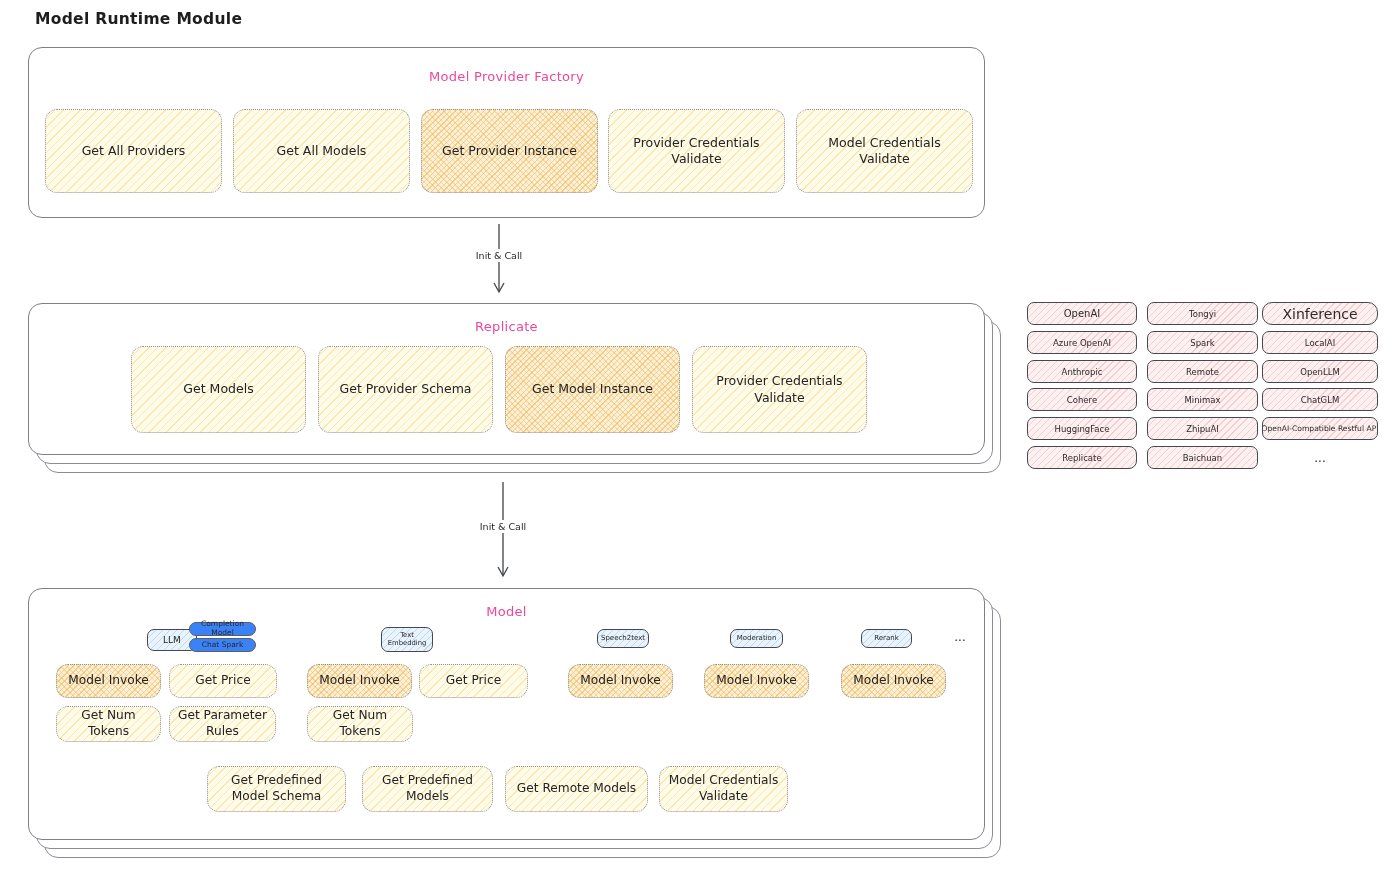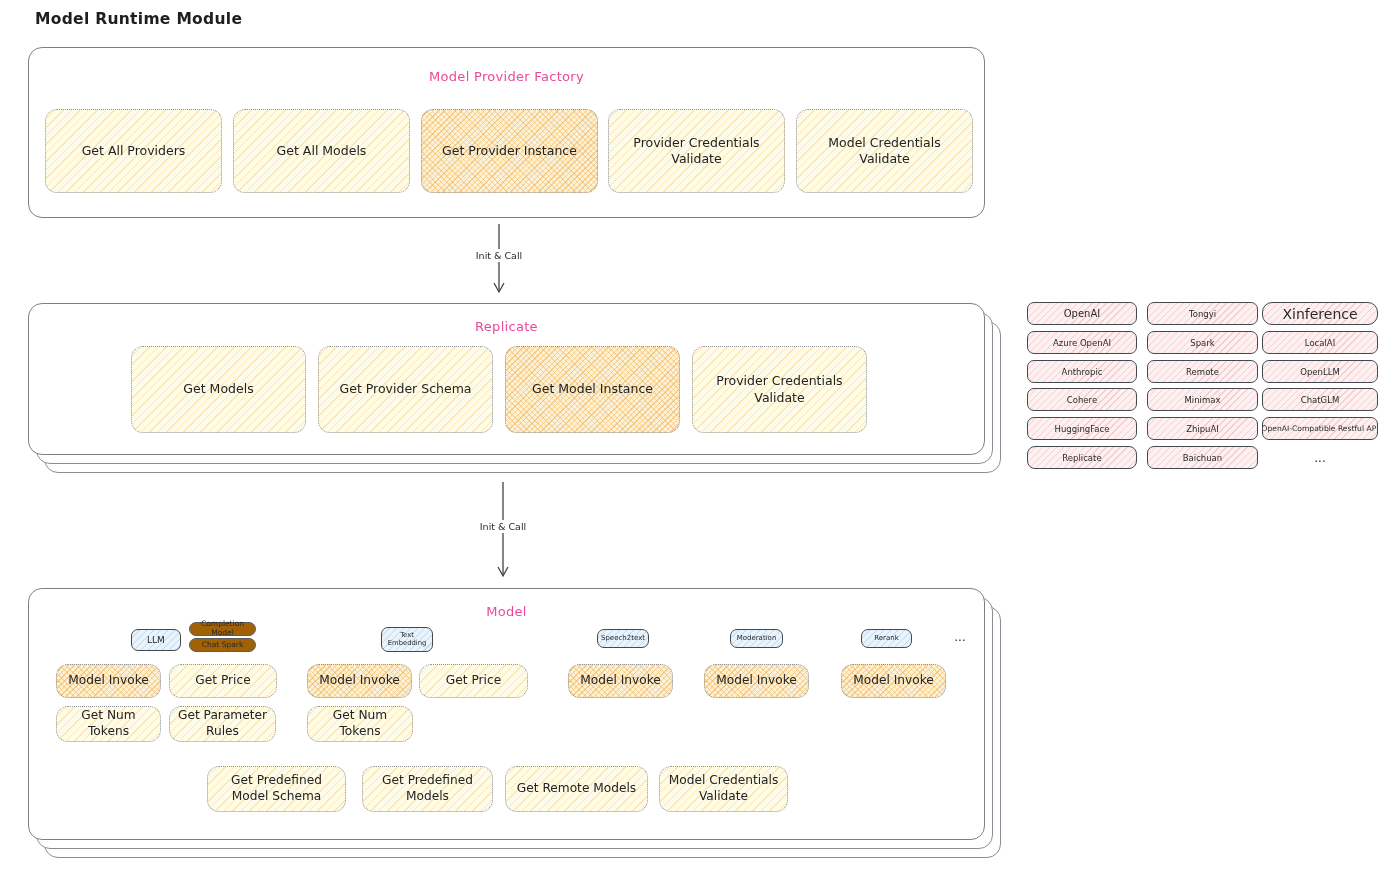--- a/index.html
+++ b/index.html
@@ -43,21 +43,21 @@
   }
   .tag{
     position:absolute;display:flex;align-items:center;justify-content:center;text-align:center;
     box-sizing:border-box;border-radius:7px;line-height:1.15;color:#26282b;
   }
   .tag-blue{
     border:1.3px solid #45494f;
     background-color:#e8f3fb;
     background-image:repeating-linear-gradient(135deg, rgba(126,176,221,.40) 0px, rgba(126,176,221,.40) 1px, transparent 1px, transparent 5px);
   }
-  .tag-white{border:1.2px solid #5a5e63;background:#a16207;}
+  .tag-white{border:1.2px solid #5a5e63;background:#3b82f6;}
   .plain-text{border:none;background:none;font-size:12px;color:#232323;}
   .arrow{position:absolute;z-index:3;}
   .arrow-label{
     position:absolute;z-index:4;text-align:center;font-size:9.5px;color:#2a2a2a;background:#ffffff;padding:1px 0;
   }
   .grid-wrap{position:absolute;z-index:2;}
 </style>
 </head>
 <body>
 
@@ -172,21 +172,21 @@
       <line x1="8" y1="0" x2="8" y2="93" stroke="#3f4347" stroke-width="1.3"></line>
       <polyline points="3,85 8,94 13,85" fill="none" stroke="#3f4347" stroke-width="1.3"></polyline>
     </svg>
   </div>
   <div class="arrow-label" style="left:466px;top:520px;width:74px;">Init &amp; Call</div>
 
   <div class="stack-layer" style="left:44px;top:606px;width:957px;height:252px;"></div>
   <div class="stack-layer" style="left:36px;top:597px;width:957px;height:252px;"></div>
   <div id="model" class="section" style="left:28px;top:588px;width:957px;height:252px;">
     <div class="section-title" style="top:15px;">Model</div>
-  <div class="tag tag-blue" style="left: 102px; top: 40px; width: 50px; height: 22px; font-size: 9px;">
+  <div class="tag tag-blue" style="left: 118px; top: 40px; width: 50px; height: 22px; font-size: 9px;">
         <span>LLM</span>
       </div>
       <div class="tag tag-white" style="left: 160px; top: 33px; width: 67px; height: 14px; font-size: 7.5px;">
         <span>Completion Model</span>
       </div>
       <div class="tag tag-white" style="left: 160px; top: 49px; width: 67px; height: 14px; font-size: 7.5px;">
         <span>Chat Spark</span>
       </div>
       <div class="tag tag-blue" style="left: 352px; top: 38px; width: 52px; height: 25px; font-size: 6.8px;">
         <span>Text Embedding</span>

